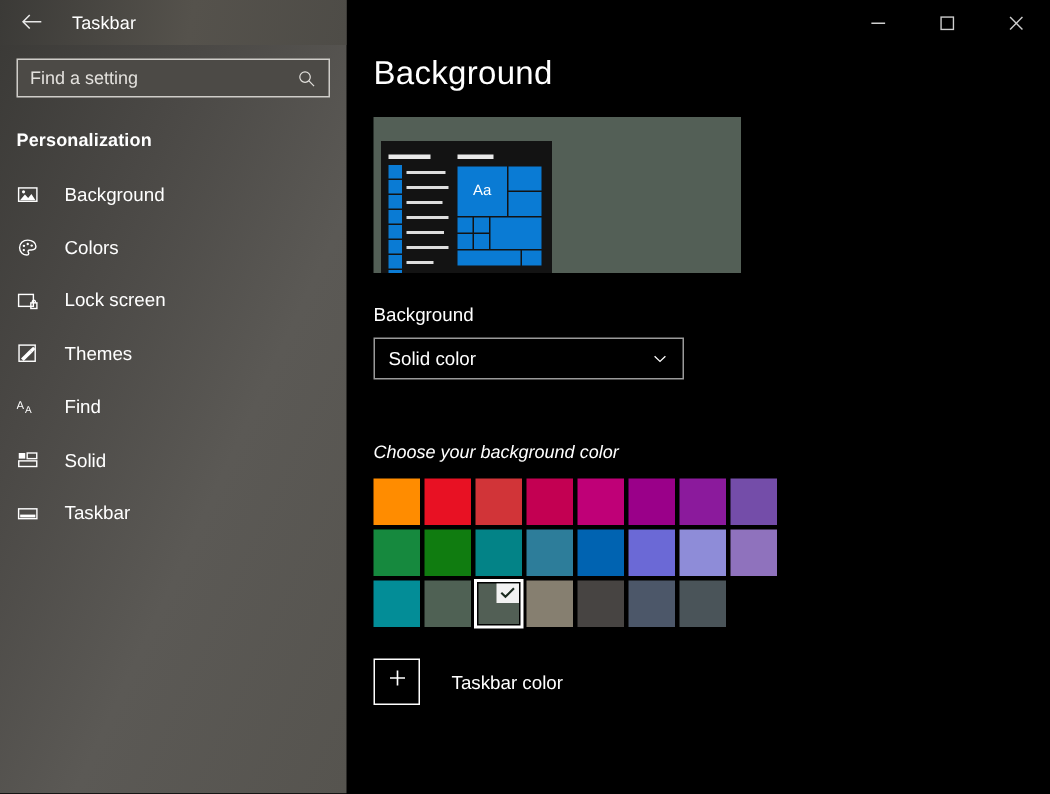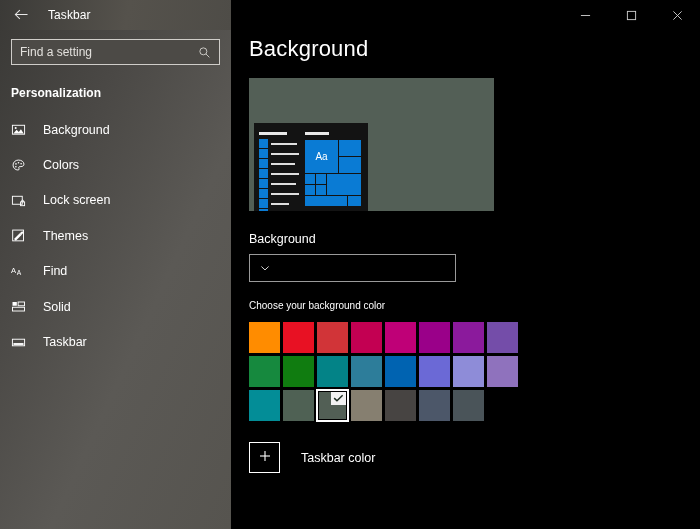--- a/index.html
+++ b/index.html
@@ -179,21 +179,21 @@
     font-weight: normal;
     color: #ffffff;
     margin-top: 6px;
     letter-spacing: 0.2px;
   }
 
   
   .preview {
     position: relative;
     width: 245px;
-    height: 133px;
+    height: 104px;
     margin-top: 16px;
     background: #535f56;
     overflow: hidden;
     padding-left: 36px;
   }
   .preview-start {
     position: absolute;
     left: 5px;
     bottom: 0;
     width: 114px;
@@ -300,23 +300,24 @@
     color: #ffffff;
     white-space: nowrap;
   }
   .dropdown .chev {
     color: #ffffff;
     display: flex;
     align-items: center;
   }
 
   .choose-label {
-    font-size: 10px;
-    color: #ffffff;
-    margin-top: 18px;
+    font-size: 12px;
+    color: #ffffff;
+    margin-top: 41px;
+    font-style: italic;
   }
 
   
   .swatch-grid {
     margin-top: 11px;
     width: 290px;
   }
   .swatch-row {
     display: flex;
     margin-bottom: 3px;
@@ -530,20 +531,21 @@
             <div class="tile tile-b1" style="background: rgb(10, 123, 212);"></div>
             <div class="tile tile-b2" style="background: rgb(10, 123, 212);"></div>
           </div>
         </div>
       </div>
     </div>
 
     <div class="section-label">Background</div>
 
     <div class="dropdown">
+      <span class="val">Solid color</span>
       <span class="chev">
         <svg width="12" height="12" viewBox="0 0 16 16">
           <path d="M3.2 6 L8 10.6 L12.8 6" fill="none" stroke="#ffffff" stroke-width="1.1"></path>
         </svg>
       </span>
     </div>
 
     <div class="choose-label">Choose your background color</div>
 
     <div class="swatch-grid" id="swatch-grid">

